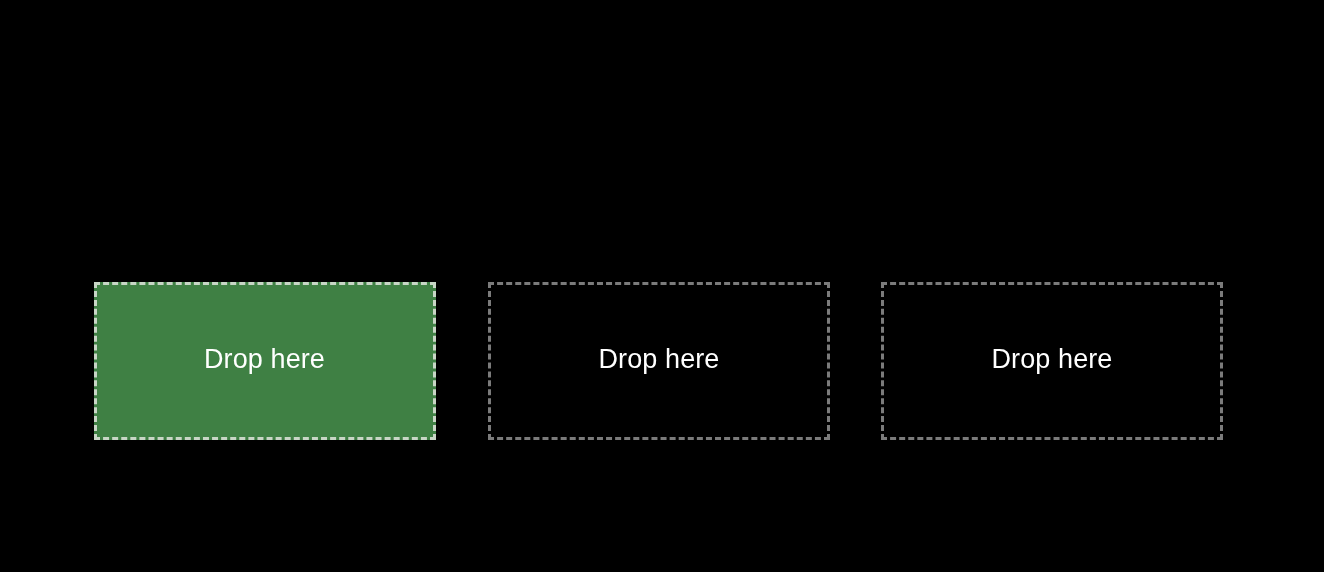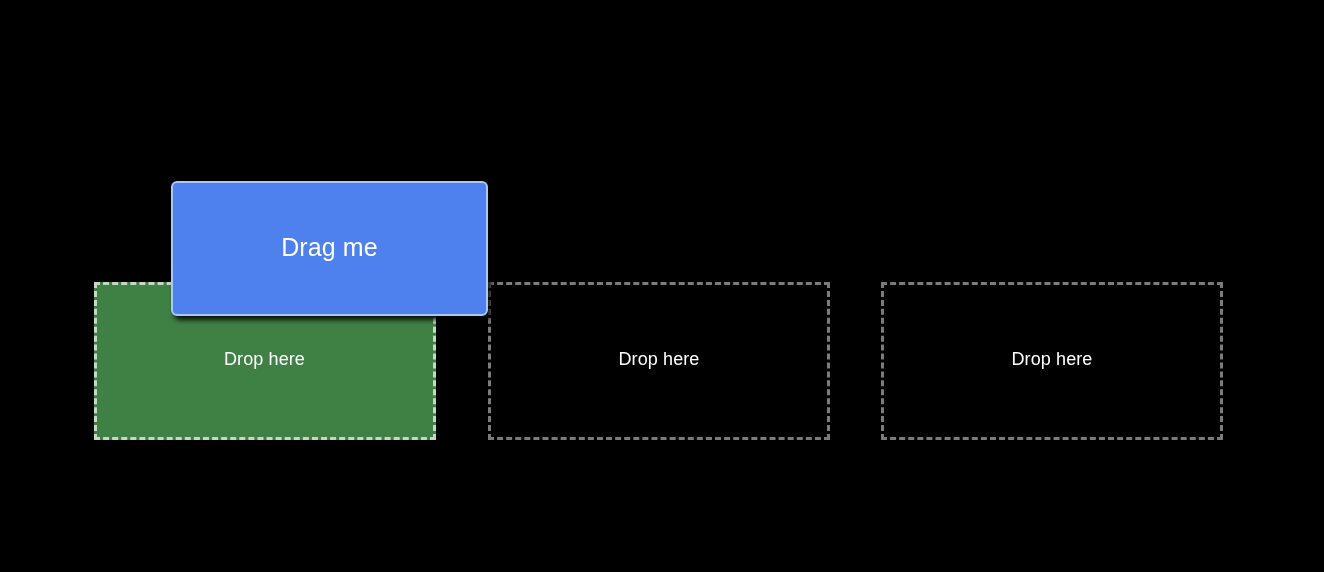--- a/index.html
+++ b/index.html
@@ -28,21 +28,21 @@
 
   .dropzone {
     position: absolute;
     box-sizing: border-box;
     display: flex;
     align-items: center;
     justify-content: center;
     border: 3px dashed #7b7b7b;
     background: transparent;
     color: #ffffff;
-    font-size: 18px;
+    font-size: 27px;
     line-height: 1;
     font-weight: 400;
     letter-spacing: 0.1px;
   }
 
   .dropzone.active {
     border-color: #c8d6c6;
     background: #3f8044;
   }
 
@@ -103,17 +103,14 @@
   </div>
 
   <div class="dropzone" id="dropzone-2">
     <span class="dz-label">Drop here</span>
   </div>
 
   <div class="dropzone" id="dropzone-3">
     <span class="dz-label">Drop here</span>
   </div>
 
-  <div class="draggable" id="draggable-item">
-    <span class="drag-label">Drag me</span>
-  </div>
 
 </div>
 
 </body></html>

